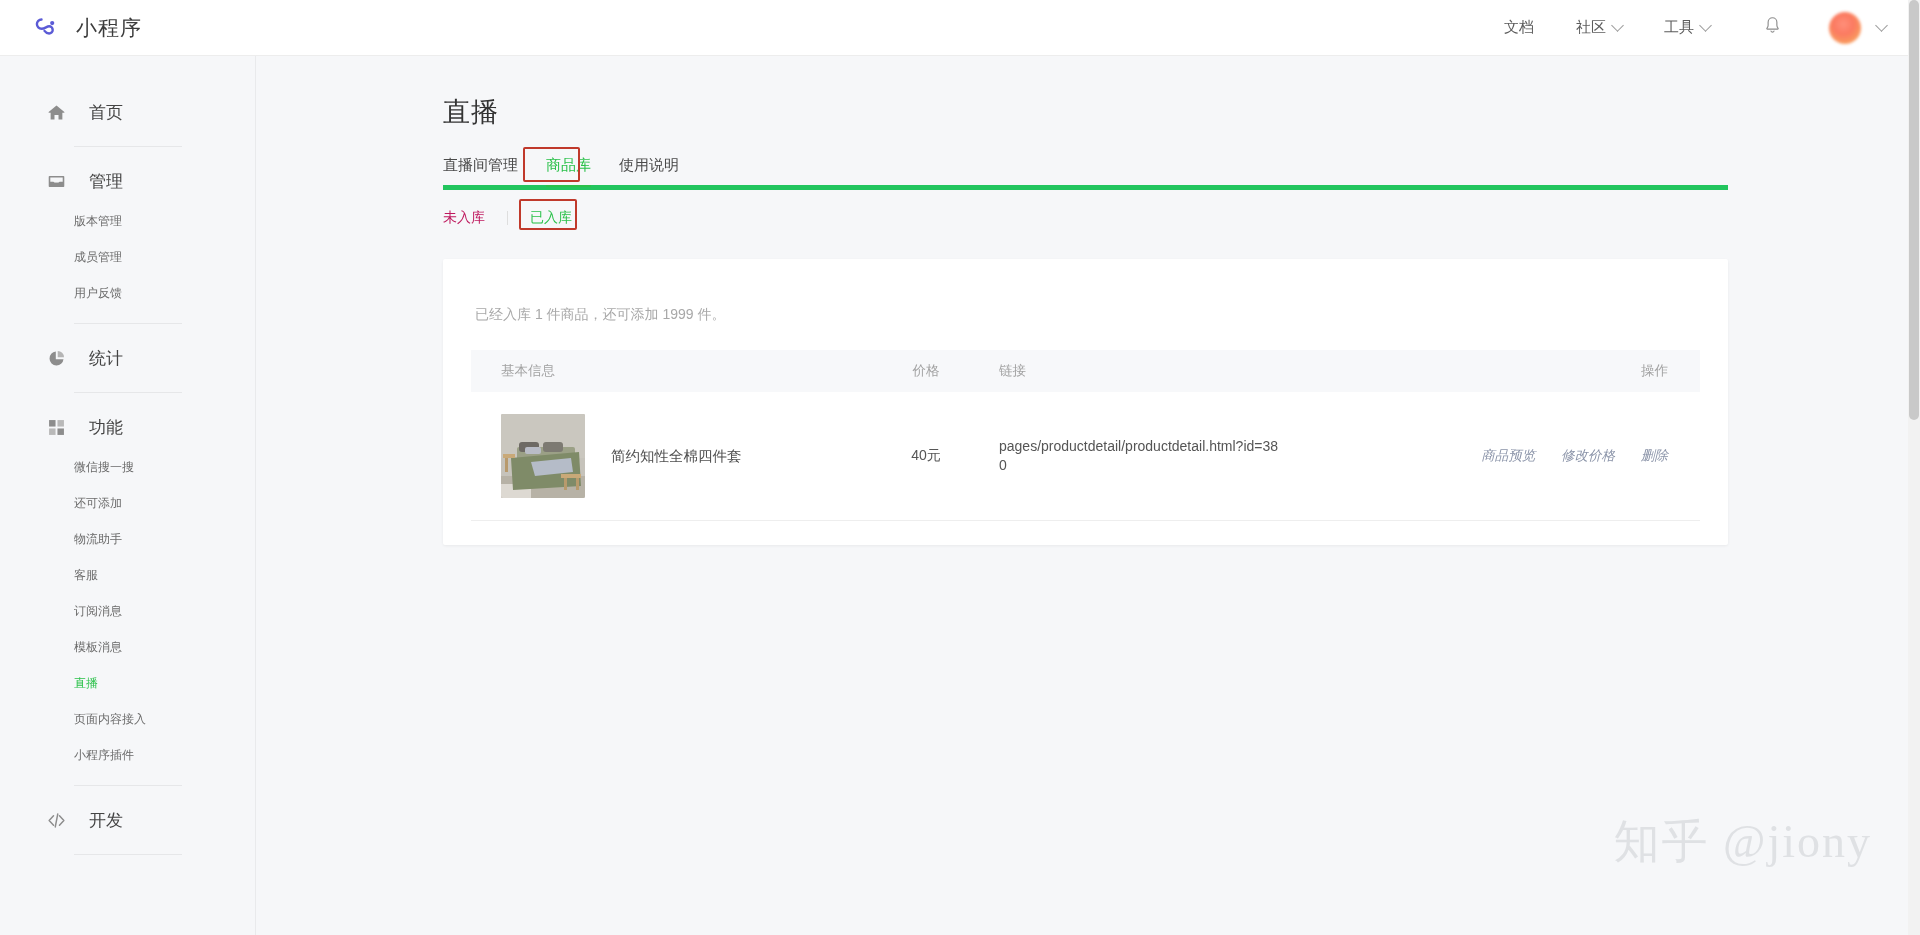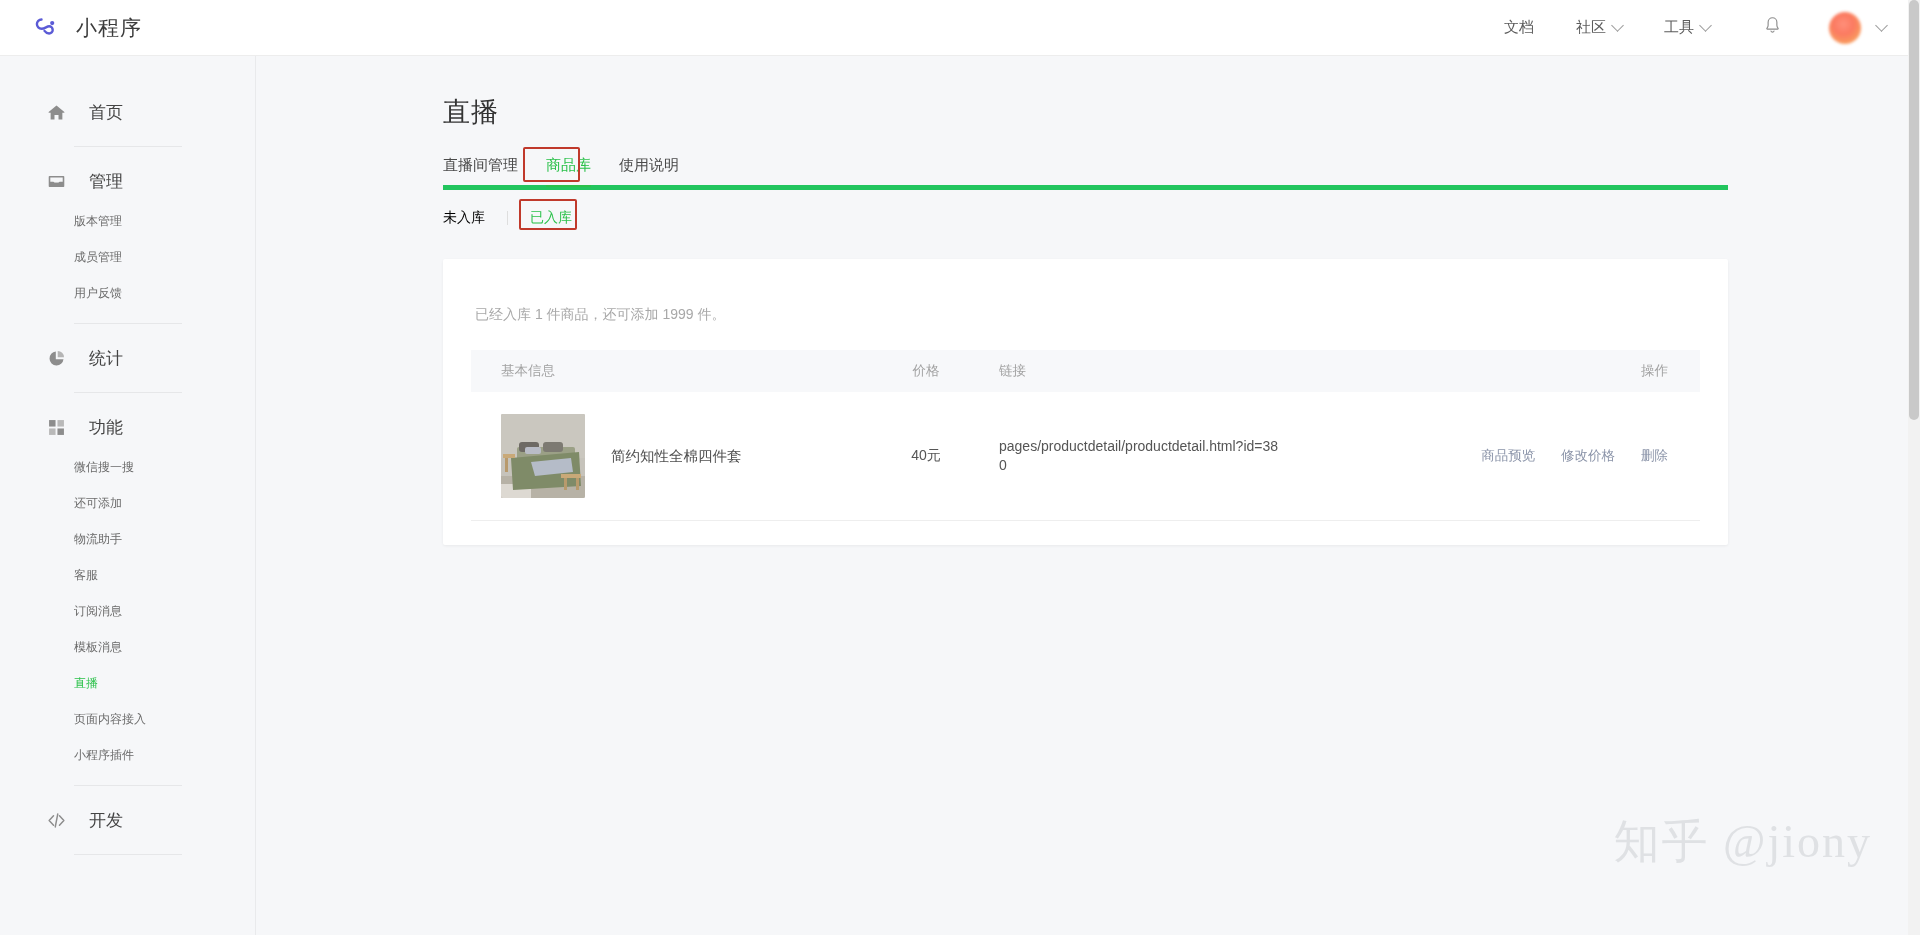--- a/index.html
+++ b/index.html
@@ -113,21 +113,21 @@
   .annot-box {
     position: absolute; border: 2px solid #c0392b; border-radius: 2px;
     pointer-events: none; z-index: 9;
   }
   .annot-tab { left: 80px; top: -9px; width: 57px; height: 35px; }
 
   .subtabs {
     margin: 15px 0 0 187px; display: flex; align-items: center; height: 26px;
     position: relative; width: 1285px;
   }
-  .subtab { font-size: 14px; color: #000000; cursor: pointer; }
+  .subtab { font-size: 14px; color: #be185d; cursor: pointer; }
   .subtab.active { color: #2bc14a; }
   .subtab-sep { width: 1px; height: 14px; background: #dedede; margin: 0 22px; }
   .annot-subtab { left: 76px; top: -6px; width: 58px; height: 31px; }
 
   
   .card {
     margin: 28px 0 0 187px;
     width: 1285px;
     background: #ffffff;
     border-radius: 2px;
@@ -161,21 +161,21 @@
   }
   .thumb svg { display: block; width: 84px; height: 84px; }
   .prod-name { margin-left: 26px; font-size: 14.5px; color: #4f4f4f; }
   .cell-price { text-align: center; color: #8c8c8c; font-size: 14px; }
   .cell-link {
     padding-left: 18px !important; color: #bdbdbd; font-size: 13.5px;
     line-height: 19px; word-break: break-all;
   }
   .cell-action { text-align: right; padding-right: 32px !important; white-space: nowrap; }
   .act-link {
-    color: #8a93a8; font-size: 13.5px; margin-left: 22px; cursor: pointer; text-decoration: none;
+    color: #8a93a8; font-size: 13.5px; margin-left: 22px; cursor: pointer; text-decoration: none; font-style: italic;
   }
 
   
   .watermark {
     position: absolute; right: 48px; bottom: 62px;
     font-size: 46px; color: #dfe1e4;
     letter-spacing: 2px; user-select: none; pointer-events: none;
     font-family: "Liberation Serif", "DejaVu Serif", serif;
   }
 

